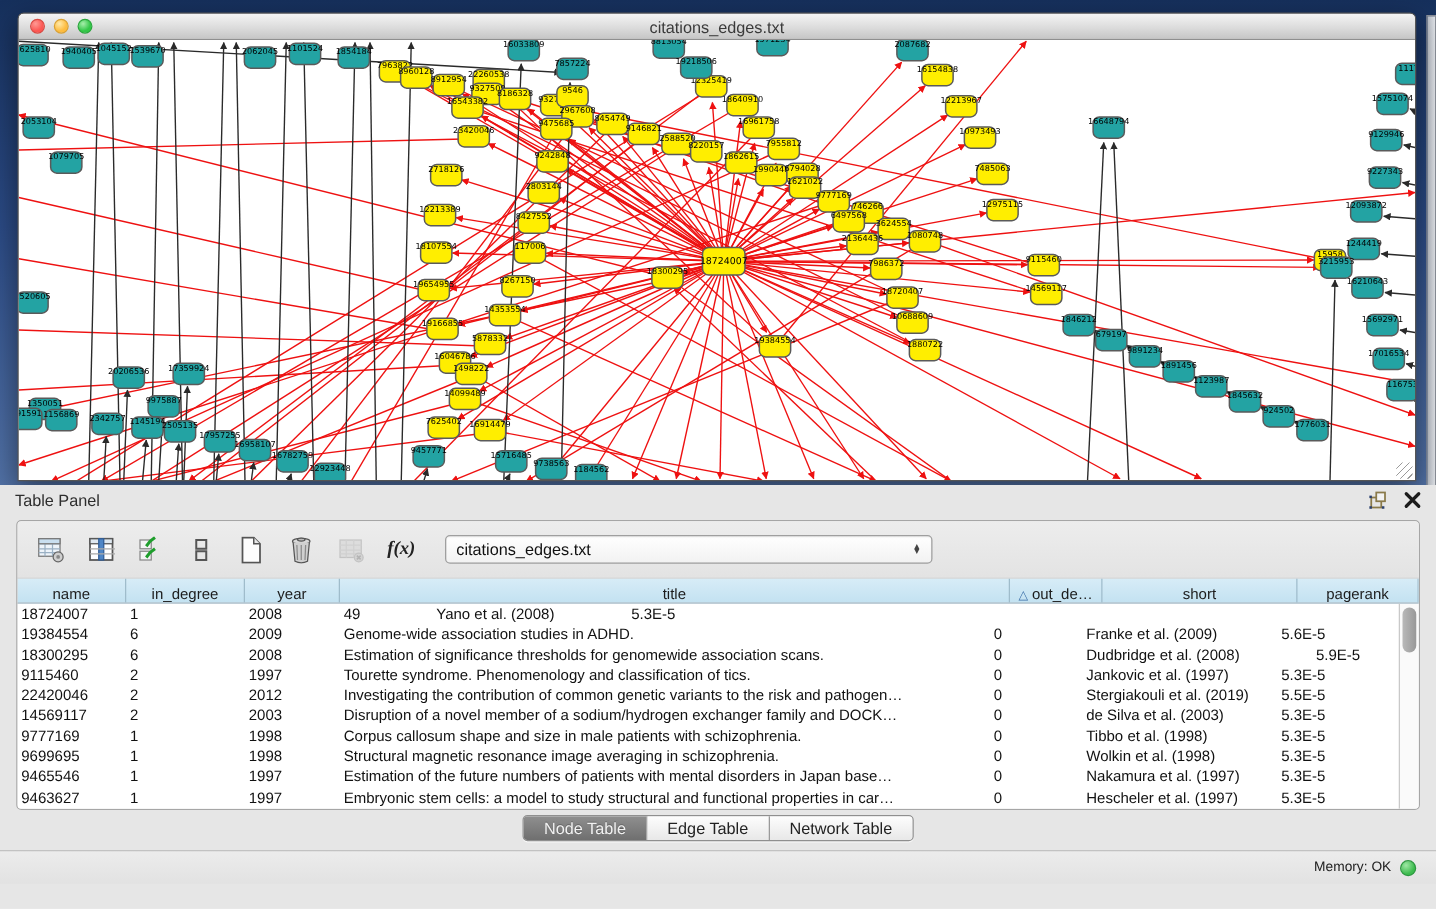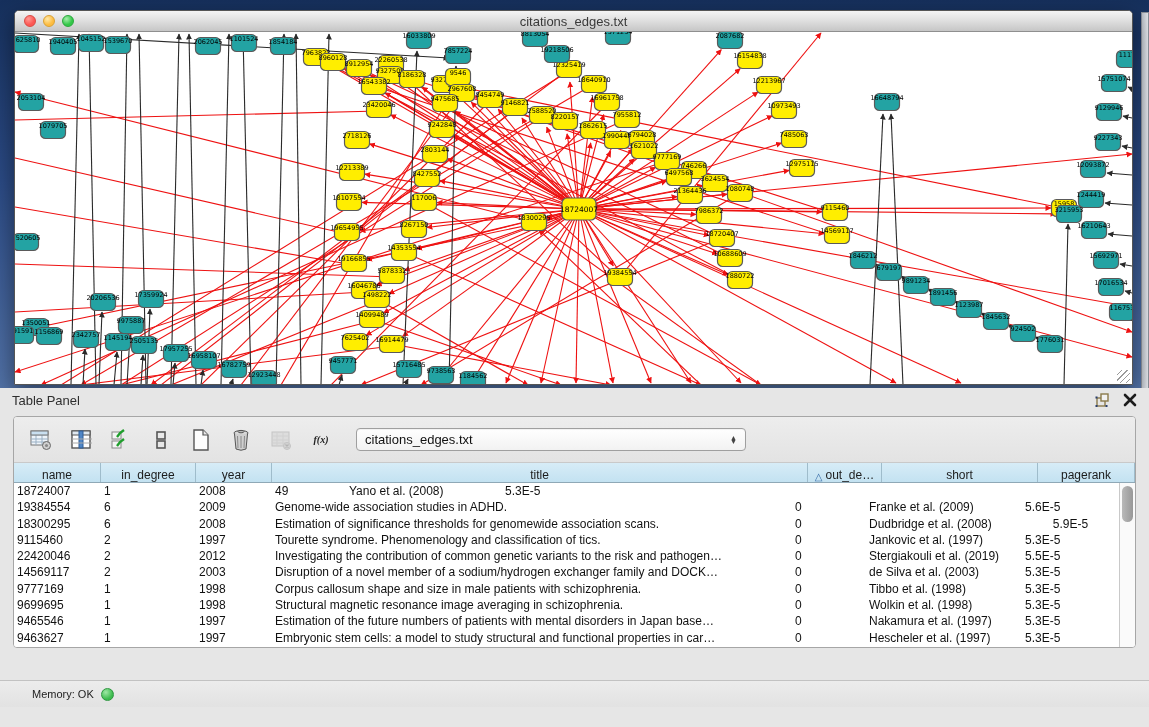--- a/index.html
+++ b/index.html
@@ -39,21 +39,21 @@
   .table-panel { position:absolute; left:0; top:388px; width:1149px; height:319px; background:#e6e6e6; }
   .panel-header { position:relative; height:24px; display:flex; align-items:center; padding:0 12px; }
   .panel-header .ph-title { font-size:13px; color:#2e2e2e; }
   .panel-header .ph-actions { margin-left:auto; display:flex; align-items:center; gap:12px; }
 
   .panel-box { position:absolute; left:13px; top:28px; width:1123px; height:232px;
     border:1px solid #a6a6a6; border-radius:4px; background:#fff; overflow:hidden; }
   .toolbar { height:46px; background:linear-gradient(180deg,#ededed,#e3e3e3); display:flex; align-items:center; gap:14px; padding:0 14px;
     border-bottom:1px solid #c9c9c9; }
   .tb-btn { width:26px; height:26px; display:flex; align-items:center; justify-content:center; border-radius:3px; }
-  .fx { font-family:"Liberation Serif", serif; font-style:italic; font-weight:bold; font-size:10px; color:#222; }
+  .fx { font-family:"Liberation Serif", serif; font-style:italic; font-weight:bold; font-size:15px; color:#222; }
   .tb-select { margin-left:8px; width:390px; height:23px; background:linear-gradient(180deg,#ffffff,#f2f2f2);
     border:1px solid #9f9f9f; border-radius:4px; display:flex; align-items:center; padding:0 8px; font-size:13px; color:#111;
     box-shadow:inset 0 1px 1px rgba(0,0,0,.06); }
   .tb-select .stepper { margin-left:auto; display:flex; flex-direction:column; line-height:4px; font-size:7px; color:#444; }
 
   .tbl { position:relative; height:184px; }
   .tbl-head { display:flex; height:20px; background:linear-gradient(180deg,#d7ecf7,#c3e2f1);
     border-bottom:1px solid #8fa8b6; font-size:12px; color:#1c1c1c; }
   .th { display:flex; align-items:flex-end; justify-content:center; border-right:1px solid #9fbccb; overflow:hidden; white-space:nowrap; }
   .sort-glyph { color:#3a6ea8; font-size:10px; margin-right:3px; }
@@ -68,21 +68,21 @@
   .tabs { position:absolute; left:0; top:264px; width:100%; display:flex; justify-content:center; }
   .seg { display:flex; height:21px; border:1px solid #8f8f8f; border-radius:4px; overflow:hidden;
     box-shadow:0 1px 0 rgba(255,255,255,.7); font-size:13px; }
   .seg-item { display:flex; align-items:center; padding:0 16px; background:linear-gradient(180deg,#fdfdfd,#e8e8e8);
     color:#222; border-right:1px solid #9a9a9a; }
   .seg-item:last-child { border-right:none; }
   .seg-item.selected { background:linear-gradient(180deg,#8f8f8f,#6f6f6f); color:#f2f2f2; text-shadow:0 -1px 0 rgba(0,0,0,.25); }
 
   
   .statusbar { position:absolute; left:0; bottom:0; width:100%; height:27px; border-top:1px solid #c2c2c2;
-    background:linear-gradient(180deg,#ececec,#e2e2e2); display:flex; align-items:center; padding:0 32px; gap:7px; }
+    background:linear-gradient(180deg,#ececec,#e2e2e2); display:flex; align-items:center; justify-content:flex-end; padding:0 16px; gap:7px; }
   .statusbar .mem { font-size:11px; color:#222; }
   .led { width:13px; height:13px; border-radius:50%; background:radial-gradient(circle at 35% 30%, #9fe8a5, #3dbb4e 65%);
     border:1px solid #2d9740; }
 </style>
 </head>
 <body>
 
 <div class="screen">
 
   <div class="desktop">
@@ -707,19 +707,26 @@
               <div class="td" style="width: 156px; flex: 0 0 156px;">Hescheler et al. (1997)</div>
               <div class="td" style="width: 97px; flex: 0 0 97px;">5.3E-5</div>
             </div>
           </div>
         <div class="vscroll">
           <div class="vthumb"></div>
         </div>
       </div>
     </div>
 
+    <div class="tabs">
+      <div class="seg" id="seg-tabs">
+          <div class="seg-item selected">Node Table</div>
+          <div class="seg-item">Edge Table</div>
+          <div class="seg-item">Network Table</div>
+        </div>
+    </div>
 
     <div class="statusbar">
       <span class="mem">Memory: OK</span>
       <span class="led"></span>
     </div>
   </div>
 </div>
 
 </body></html>

